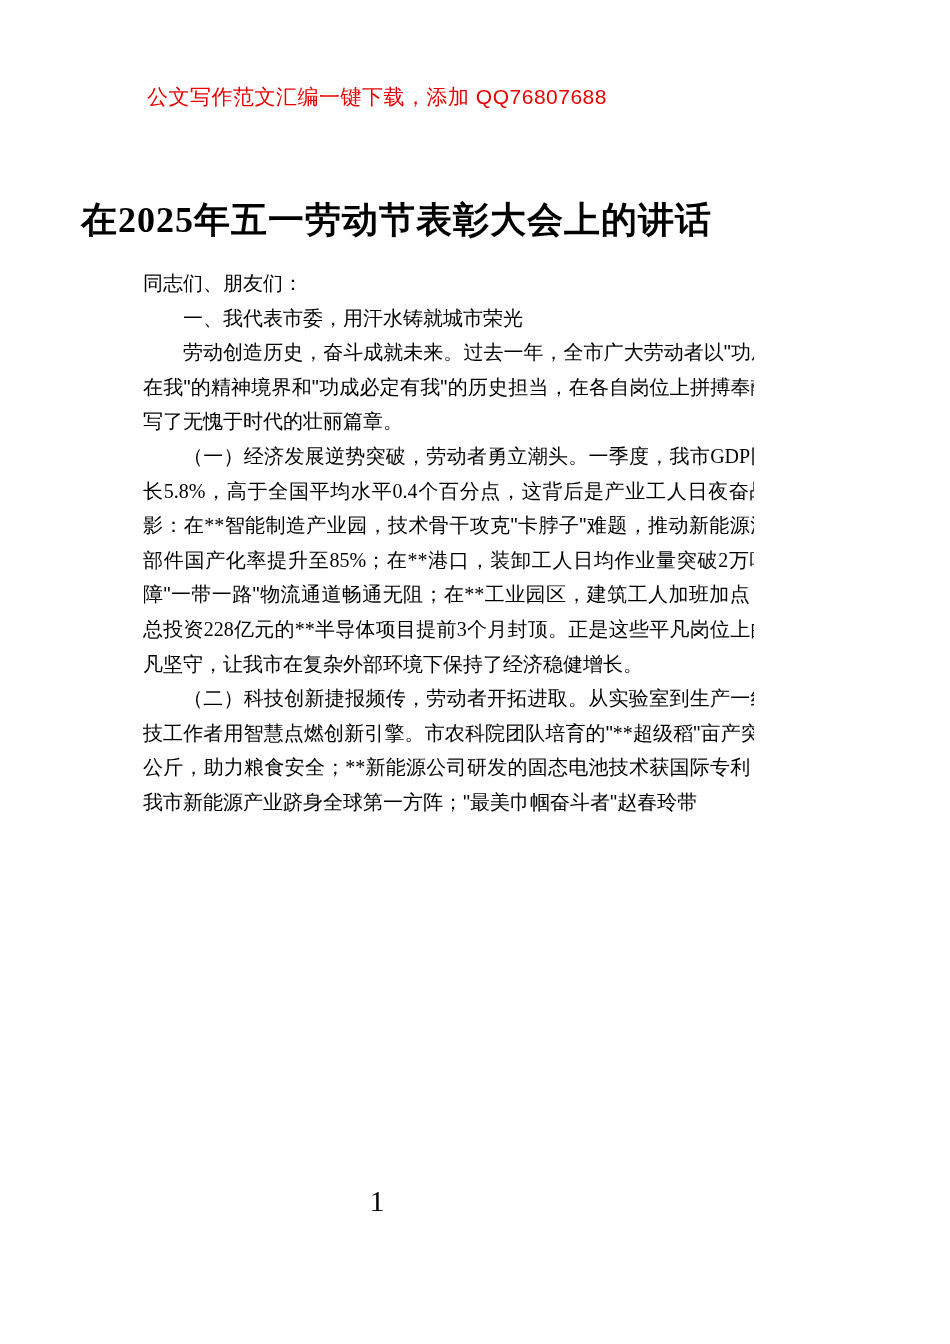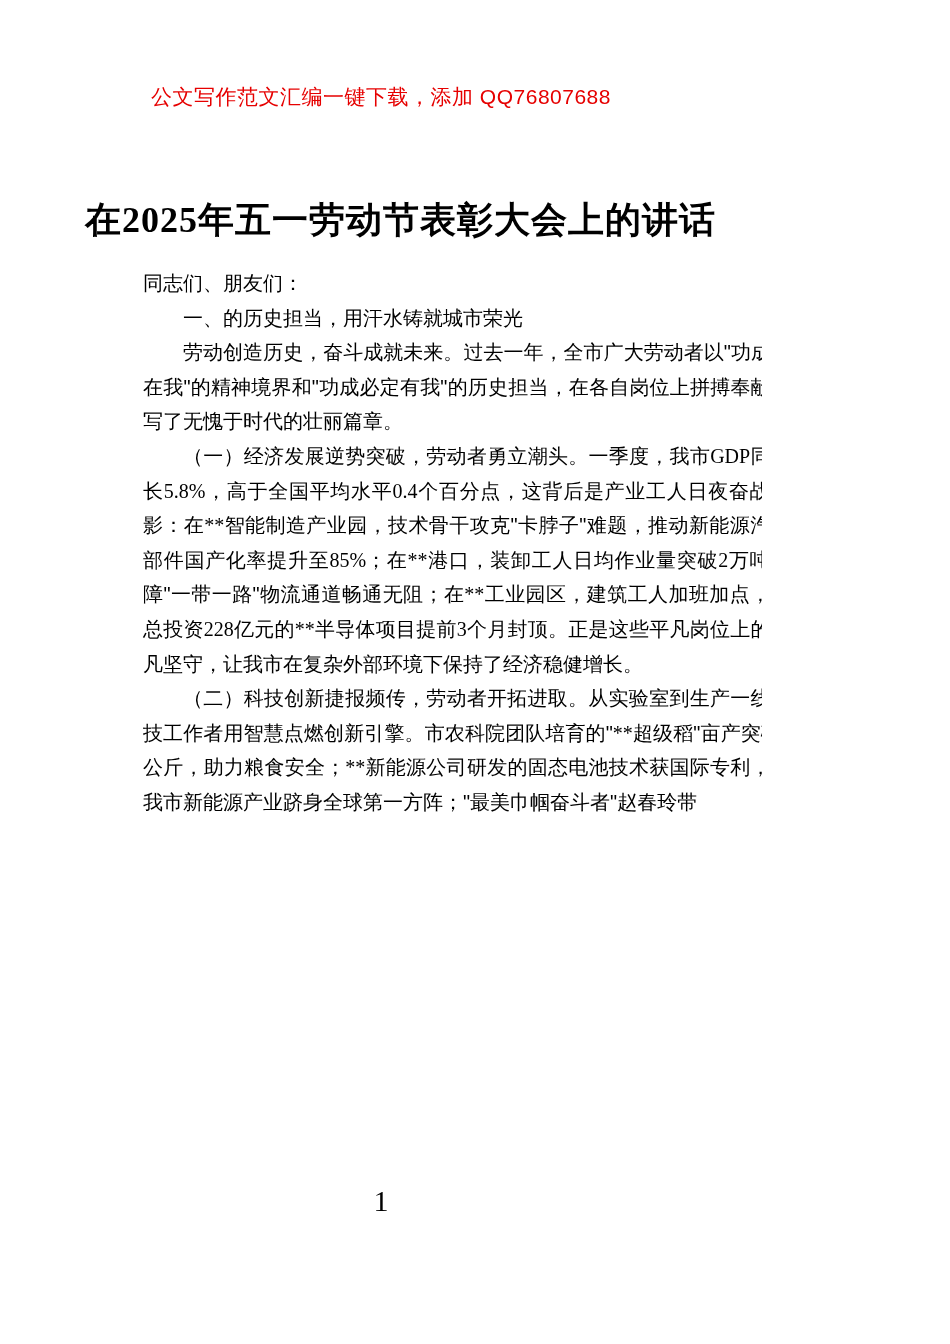--- a/index.html
+++ b/index.html
@@ -8,21 +8,20 @@
     background: #ffffff;
   }
   .page {
     position: relative;
     width: 754px;
     height: 1344px;
     background: #ffffff;
     overflow: hidden;
     font-family: "Liberation Sans", "DejaVu Sans", sans-serif;
     color: #000000;
-    padding-left: 8px;
   }
   .header-notice {
     position: absolute;
     top: 85px;
     left: 0;
     right: 0;
     text-align: center;
     font-size: 21px;
     line-height: 1.1;
     letter-spacing: 0.5px;
@@ -81,21 +80,21 @@
 <body>
 
 <div class="page">
 
   <div class="header-notice" style="color: rgb(230, 0, 0);">公文写作范文汇编一键下载，添加 QQ76807688</div>
 
   <h1 class="doc-title">在<span class="latin">2025</span>年五一劳动节表彰大会上的讲话</h1>
 
   <div class="doc-body">
       <p class="salutation">同志们、朋友们：</p>
-      <p class="heading">一、的历史担当，用汗水铸就城市荣光</p>
+      <p class="heading">一、我代表市委，用汗水铸就城市荣光</p>
       <p class="body">劳动创造历史，奋斗成就未来。过去一年，全市广大劳动者以"功成不必在我"的精神境界和"功成必定有我"的历史担当，在各自岗位上拼搏奉献，书写了无愧于时代的壮丽篇章。</p>
       <p class="body">（一）经济发展逆势突破，劳动者勇立潮头。一季度，我市<span class="latin">GDP</span>同比增长<span class="latin">5.8%</span>，高于全国平均水平<span class="latin">0.4</span>个百分点，这背后是产业工人日夜奋战的身影：在<span class="latin">**</span>智能制造产业园，技术骨干攻克"卡脖子"难题，推动新能源汽车零部件国产化率提升至<span class="latin">85%</span>；在<span class="latin">**</span>港口，装卸工人日均作业量突破<span class="latin">2</span>万吨，保障"一带一路"物流通道畅通无阻；在<span class="latin">**</span>工业园区，建筑工人加班加点，确保总投资<span class="latin">228</span>亿元的<span class="latin">**</span>半导体项目提前<span class="latin">3</span>个月封顶。正是这些平凡岗位上的不平凡坚守，让我市在复杂外部环境下保持了经济稳健增长。</p>
       <p class="body">（二）科技创新捷报频传，劳动者开拓进取。从实验室到生产一线，科技工作者用智慧点燃创新引擎。市农科院团队培育的"<span class="latin">**</span>超级稻"亩产突破<span class="latin">900</span>公斤，助力粮食安全；<span class="latin">**</span>新能源公司研发的固态电池技术获国际专利，推动我市新能源产业跻身全球第一方阵；"最美巾帼奋斗者"赵春玲带</p>
     </div>
 
   <div class="page-number">1</div>
 
 </div>
 
 </body></html>

